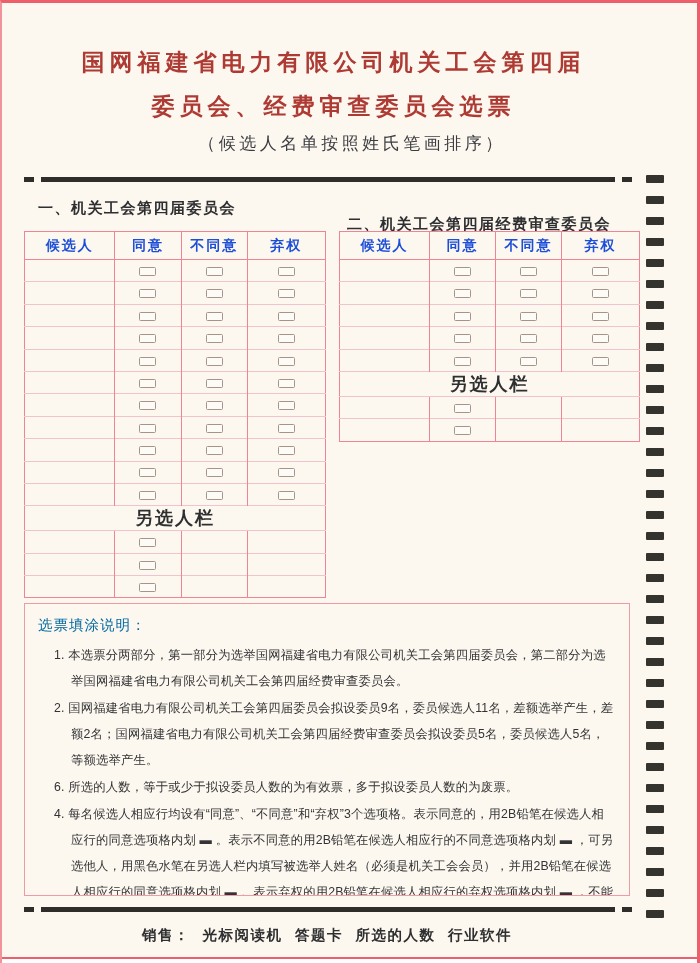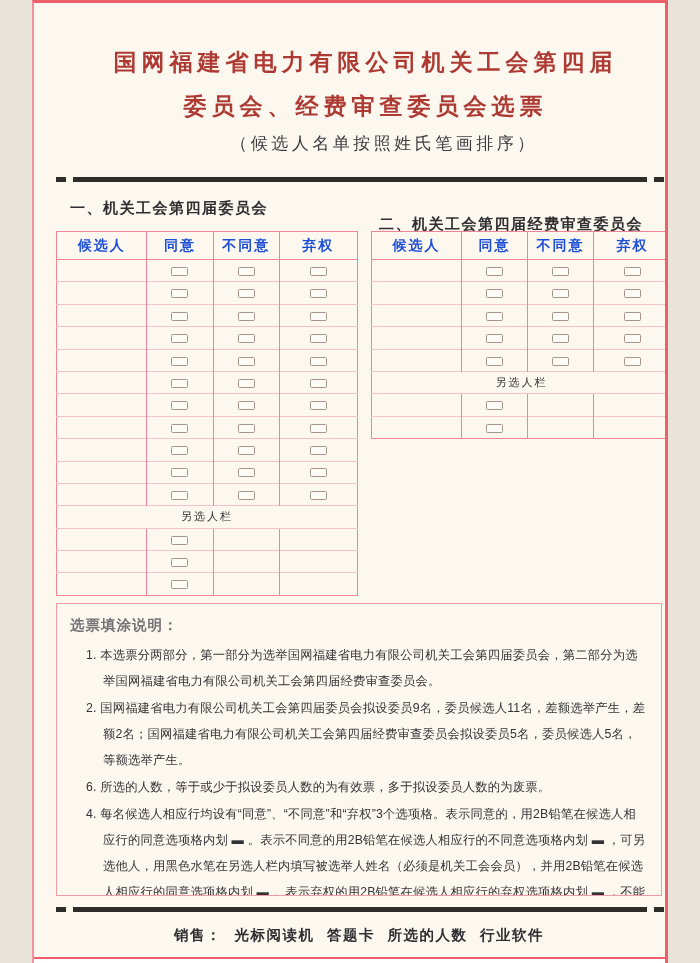--- a/index.html
+++ b/index.html
@@ -1,17 +1,17 @@
 <!DOCTYPE html>
 <html><head>
 <meta charset="utf-8">
 <style>
   html,body{margin:0;padding:0;background:#e9e4da;}
   .page{
-    position:relative; width:636px; height:963px; margin:0 auto;
+    position:relative; width:700px; height:963px; margin:0 auto;
     background:#fcf8f0;
     border-top:3px solid #ee5f6c; border-left:2px solid #f2939c;
     border-right:3px solid #ee5f6c; border-bottom:0;
     box-sizing:border-box; overflow:hidden;
     font-family:"Liberation Sans", sans-serif; color:#3a3a3c;
   }
   .page-bottom-edge{position:absolute;left:0;right:0;bottom:4px;height:2px;background:#ee5f6c;}
   .page-bottom-white{position:absolute;left:0;right:0;bottom:0;height:4px;background:#ffffff;}
 
   .title-line{position:absolute;left:0;width:663px;text-align:center;
@@ -40,27 +40,27 @@
   #table-0{left:22px;width:302px;}
   #table-1{left:337px;width:301px;}
   table.ballot th{height:27px;font-size:14px;font-weight:bold;letter-spacing:2px;
     color:#1d4ed8;border-bottom:1.2px solid #ee8496;padding:0;text-align:center;}
   table.ballot td{height:21.4px;padding:0;text-align:center;vertical-align:middle;}
   table.ballot .vline{border-left:1.2px solid #ee8496;}
   table.ballot tbody tr + tr td{border-top:1px solid #f3c3cd;}
   table.ballot col.c-name{width:30%;}
   table.ballot col.c-opt{width:22%;}
   table.ballot col.c-last{width:26%;}
-  td.label-cell{font-size:11px;font-weight:normal;letter-spacing:2px;color:#2f2f31;}
+  td.label-cell{font-size:18px;font-weight:bold;letter-spacing:2px;color:#2f2f31;}
   .bubble{display:inline-block;width:15px;height:7px;border:1px solid #a6938a;
     border-radius:1.5px;background:#fdfbf6;vertical-align:middle;}
 
   .instructions{position:absolute;left:22px;top:600px;width:606px;height:293px;
     border:1.2px solid #ef9aa4;box-sizing:border-box;padding:12px 15px 0 13px;overflow:hidden;}
-  .instr-title{font-size:14.5px;font-weight:bold;letter-spacing:1px;color:#737373;}
+  .instr-title{font-size:14.5px;font-weight:normal;letter-spacing:1px;color:#0369a1;}
   .instr-items{margin-top:7px;padding-left:16px;}
   .instr-item{font-size:12.3px;line-height:26px;color:#333335;
     padding-left:17px;text-indent:-17px;letter-spacing:0.2px;margin-top:1px;}
 
   .footer{position:absolute;top:923px;left:140px;font-size:14.5px;font-weight:bold;
     letter-spacing:1.5px;word-spacing:7px;color:#2f2f31;white-space:nowrap;}
 </style>
 </head>
 <body>
 

